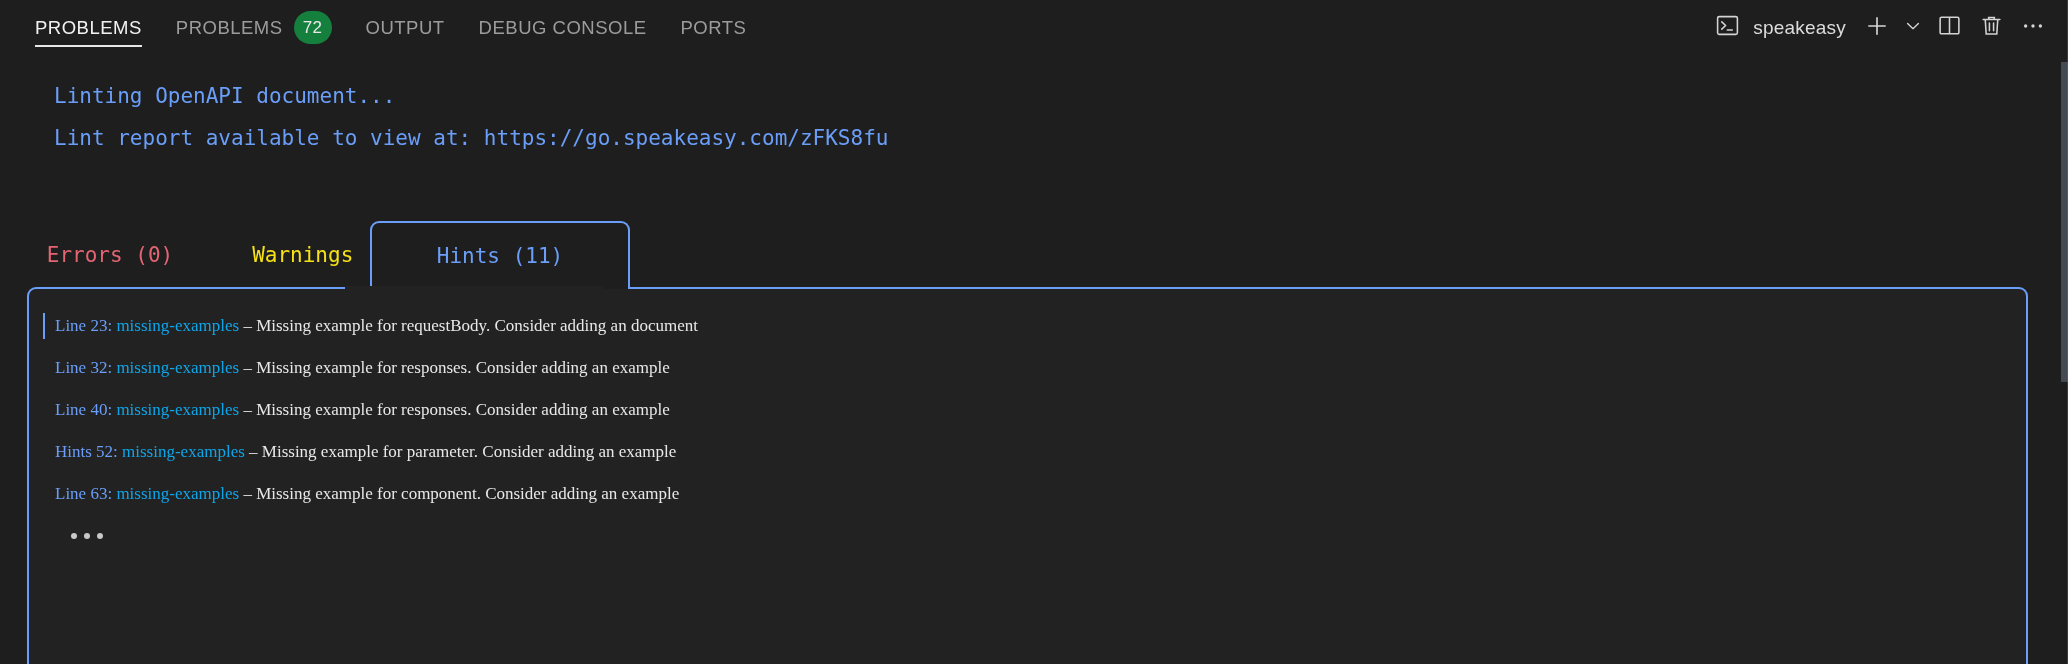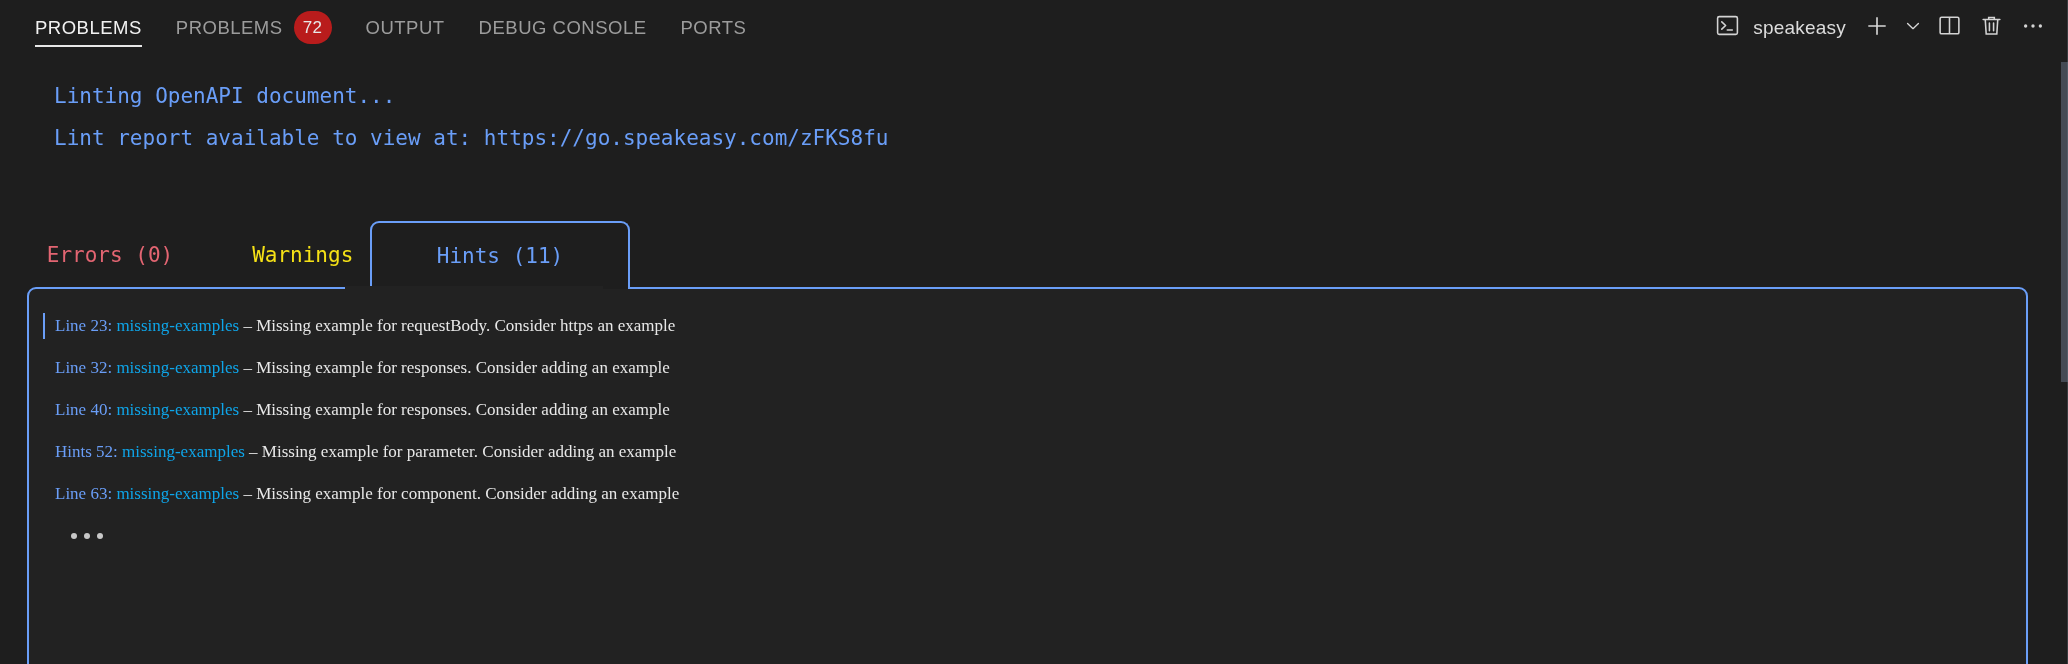--- a/index.html
+++ b/index.html
@@ -59,21 +59,21 @@
   }
 
   .tab-badge {
     display: inline-flex;
     align-items: center;
     justify-content: center;
     min-width: 33px;
     height: 33px;
     padding: 0 9px;
     border-radius: 17px;
-    background: #b91c1c;
+    background: #15803d;
     color: #e8e8e8;
     font-size: 17px;
     line-height: 1;
   }
 
   
   .header-actions {
     position: absolute;
     right: 14px;
     top: 0;
@@ -360,21 +360,21 @@
 
   <div class="hint-panel">
     <div class="hint-rows">
 
       <div class="hint-row">
         <span class="cursor-bar"></span>
         <span class="hint-line-no">Line 23:</span>
         <span>&nbsp;</span>
         <span class="hint-rule">missing-examples</span>
         <span>&nbsp;</span>
-        <span class="hint-msg">– Missing example for requestBody. Consider https an example</span>
+        <span class="hint-msg">– Missing example for requestBody. Consider adding an document</span>
       </div>
 
       <div class="hint-row">
         <span class="hint-line-no">Line 32:</span>
         <span>&nbsp;</span>
         <span class="hint-rule">missing-examples</span>
         <span>&nbsp;</span>
         <span class="hint-msg">– Missing example for responses. Consider adding an example</span>
       </div>
 

